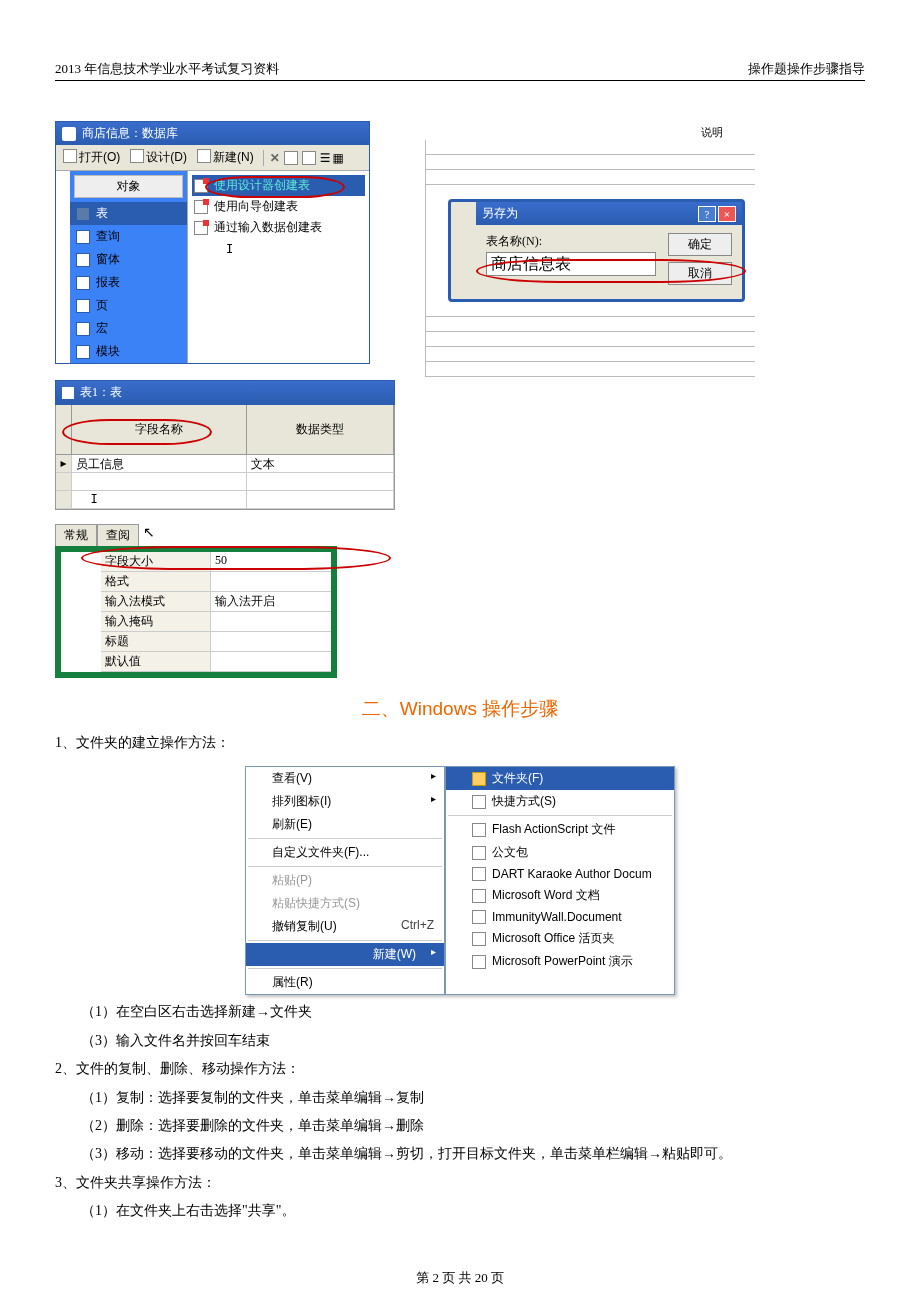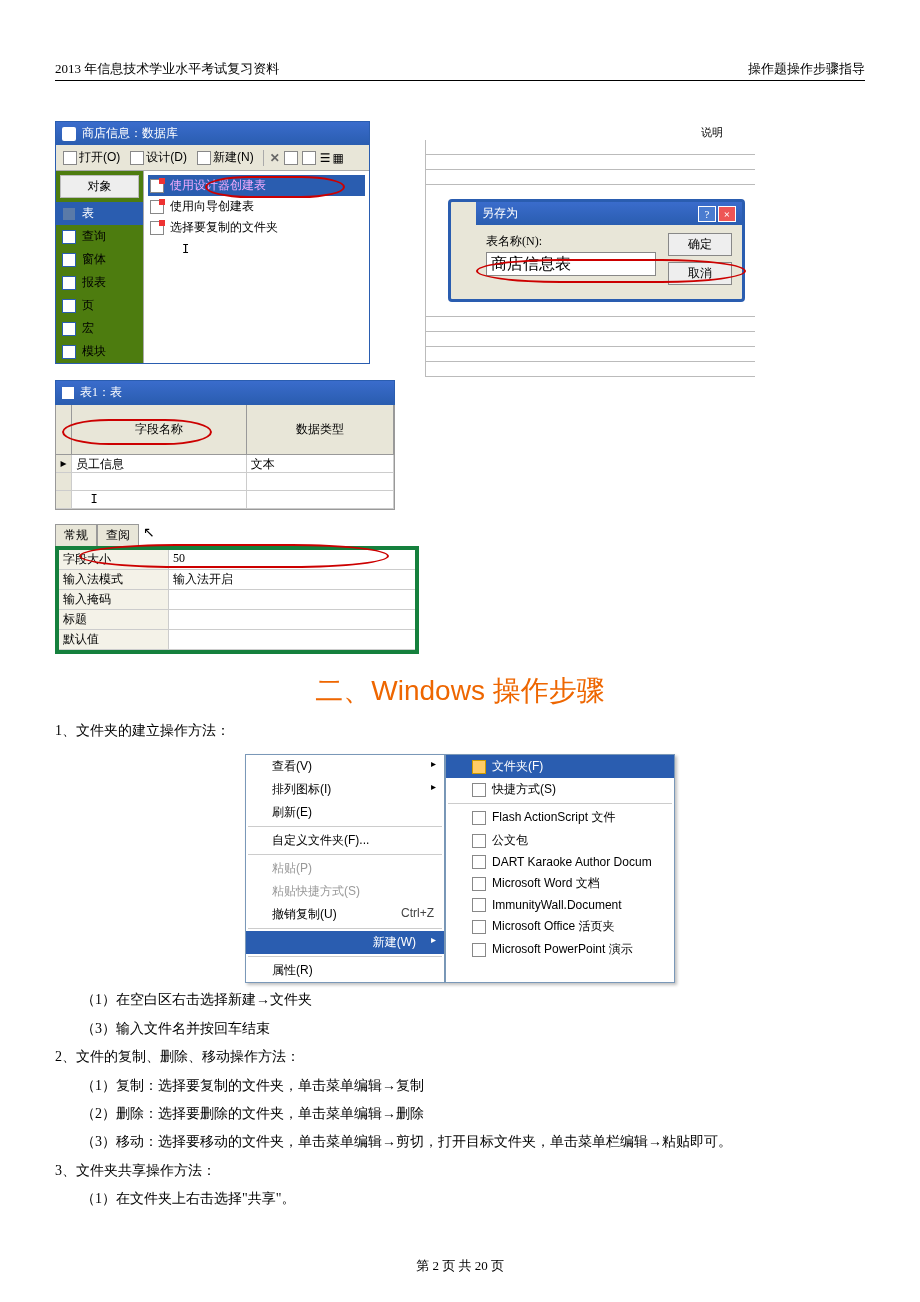--- a/index.html
+++ b/index.html
@@ -13,35 +13,35 @@
     padding: 60px 55px 40px 55px;
   }
   .header-row { display: flex; justify-content: space-between; font-size: 13px; margin-bottom: 2px; }
   .rule { border-top: 1px solid #000; margin-bottom: 40px; }
   .top-figs { display: flex; gap: 30px; align-items: flex-start; }
   
   .db-win { width: 315px; border: 1px solid #2a5db0; background: #fff; font-family: "SimSun", Tahoma, sans-serif; font-size: 12px; }
   .titlebar { background: linear-gradient(#3a6ccc, #2a5db0); color: #fff; padding: 3px 6px; display: flex; align-items: center; gap: 6px; }
   .titlebar .ico { width: 14px; height: 14px; background: #fff; display: inline-block; border-radius: 2px; }
   .toolbar { background: #e8e6d8; border-bottom: 1px solid #aaa; padding: 3px 4px; display: flex; align-items: center; gap: 4px; }
-  .tool { display: inline-flex; align-items: center; gap: 2px; padding: 1px 3px; }
+  .tool { display: inline-flex; gap: 2px; padding: 1px 3px; }
   .tool-ico { width: 14px; height: 14px; display: inline-block; background: #fff; border: 1px solid #888; }
   .tool-sep { width: 1px; height: 16px; background: #aaa; margin: 0 2px; }
   .tool-x { color: #666; font-weight: bold; }
   .db-body { display: flex; }
-  .db-side { width: 88px; background: #4d7c0f; border-right: 1px solid #aaa; }
+  .db-side { width: 118px; background: #3b82f6; border-right: 1px solid #aaa; margin-left: 14px; }
   .side-obj { text-align: center; border: 1px solid #bbb; margin: 4px; padding: 2px; background: #eee; }
   .side-item { display: flex; align-items: center; gap: 6px; padding: 3px 6px; color: #fff; }
   .side-item .si-ico { width: 14px; height: 14px; background: #5a7aa8; border: 1px solid #2a5db0; }
   .side-item.sel { background: #2a5db0; }
   .side-item.unsel { color: #000; }
   .side-item.unsel .si-ico { background: #fff; }
   .db-main { flex: 1; padding: 4px; background: #fff; }
   .main-row { display: flex; align-items: center; gap: 6px; padding: 2px; }
-  .main-row.sel { background: #2a5db0; color: #f0abfc; align-items: center; }
+  .main-row.sel { background: #2a5db0; color: #5eead4; align-items: center; }
   .mi-ico { width: 14px; height: 14px; border: 1px solid #888; background: #fff; position: relative; }
   .mi-ico::after { content: ""; position: absolute; right: -2px; top: -2px; width: 6px; height: 6px; background: #e33; }
   .red-oval { border: 2px solid #c00; border-radius: 50%/80%; position: absolute; pointer-events: none; }
   .db-win-wrap { position: relative; display: inline-block; }
   .cursor-ibeam { font-family: monospace; color: #000; padding-left: 34px; padding-top: 4px; padding-bottom: 4px; }
   
   .right-fig { width: 330px; font-size: 12px; }
   .ruled { border-left: 1px solid #bbb; }
   .ruled .rline { border-bottom: 1px solid #bbb; height: 15px; }
   .desc-box { position: relative; margin-top: 4px; display: flex; justify-content: flex-end; }
@@ -67,26 +67,26 @@
   .td-col1 { width: 16px; }
   .td-col2 { flex: 1.2; }
   .td-col3 { flex: 1; }
   .td-row { display: flex; border-bottom: 1px solid #ccc; height: 18px; }
   .td-row > div { border-right: 1px solid #ccc; padding: 1px 4px; }
   .td-row .td-col1 { background: #e8e6d8; text-align: center; }
   .td-props { display: flex; margin-top: 14px; position: relative; }
   .tabs { display: flex; }
   .tab { border: 1px solid #999; border-bottom: none; padding: 2px 8px; background: #e8e6d8; font-size: 12px; }
   .cursor-arrow { font-size: 14px; padding-left: 4px; }
-  .prop-table { border: 4px solid #15803d; width: 364px; }
+  .prop-table { border: 6px solid #15803d; width: 282px; padding-left: 40px; }
   .prop-row { display: flex; border-bottom: 1px solid #ccc; }
   .prop-row .pk { width: 110px; padding: 1px 4px; border-right: 1px solid #ccc; background: #f4f2e8; font-size: 12px; }
   .prop-row .pv { flex: 1; padding: 1px 4px; font-size: 12px; }
   
-  .sec-title { color: #e60; font-family: "SimHei", sans-serif; font-size: 28px; text-align: center; margin: 18px 0 10px; }
+  .sec-title { color: #e60; font-family: "SimHei", sans-serif; font-size: 19px; text-align: center; margin: 18px 0 10px; }
   .para { margin: 6px 0; line-height: 1.6; }
   .indent { padding-left: 26px; }
   
   .ctx-wrap { display: flex; justify-content: center; gap: 0; margin: 12px 0 6px; font-size: 12px; font-family: Tahoma, "SimSun", sans-serif; }
   .menu { border: 1px solid #7a98b8; background: #fff; box-shadow: 2px 2px 3px rgba(0,0,0,.25); width: 200px; }
   .menu .mi { padding: 3px 28px 3px 26px; position: relative; }
   .menu .mi.dis { color: #999; }
   .menu .mi.sep { border-top: 1px solid #ccc; height: 0; padding: 0; margin: 2px 2px; }
   .menu .mi.sub::after { content: "▸"; position: absolute; right: 8px; top: 3px; font-size: 10px; }
   .menu .mi.sel { background: #2a5db0; color: #fff; text-align: right; }
@@ -173,21 +173,21 @@
             <div class="main-row sel">
                 <span class="mi-ico"></span>
                 <span>使用设计器创建表</span>
               </div>
             <div class="main-row">
                 <span class="mi-ico"></span>
                 <span>使用向导创建表</span>
               </div>
             <div class="main-row">
                 <span class="mi-ico"></span>
-                <span>选择要复制的文件夹</span>
+                <span>通过输入数据创建表</span>
               </div>
             <div class="cursor-ibeam">I</div>
           </div>
         </div>
       </div>
       <div class="red-oval" style="left:150px; top:55px; width:140px; height:22px;"></div>
     </div>
 
     
     <div class="tdesign">
@@ -222,20 +222,24 @@
         <div>
           <div class="tabs">
             <div class="tab">常规</div>
             <div class="tab">查阅</div>
             <span class="cursor-arrow">↖</span>
           </div>
           <div class="prop-table" style="position:relative;">
             <div class="prop-row">
                 <div class="pk">字段大小</div>
                 <div class="pv">50</div>
+              </div>
+            <div class="prop-row">
+                <div class="pk">格式</div>
+                <div class="pv"></div>
               </div>
             <div class="prop-row">
                 <div class="pk">输入法模式</div>
                 <div class="pv">输入法开启</div>
               </div>
             <div class="prop-row">
                 <div class="pk">输入掩码</div>
                 <div class="pv"></div>
               </div>
             <div class="prop-row">

